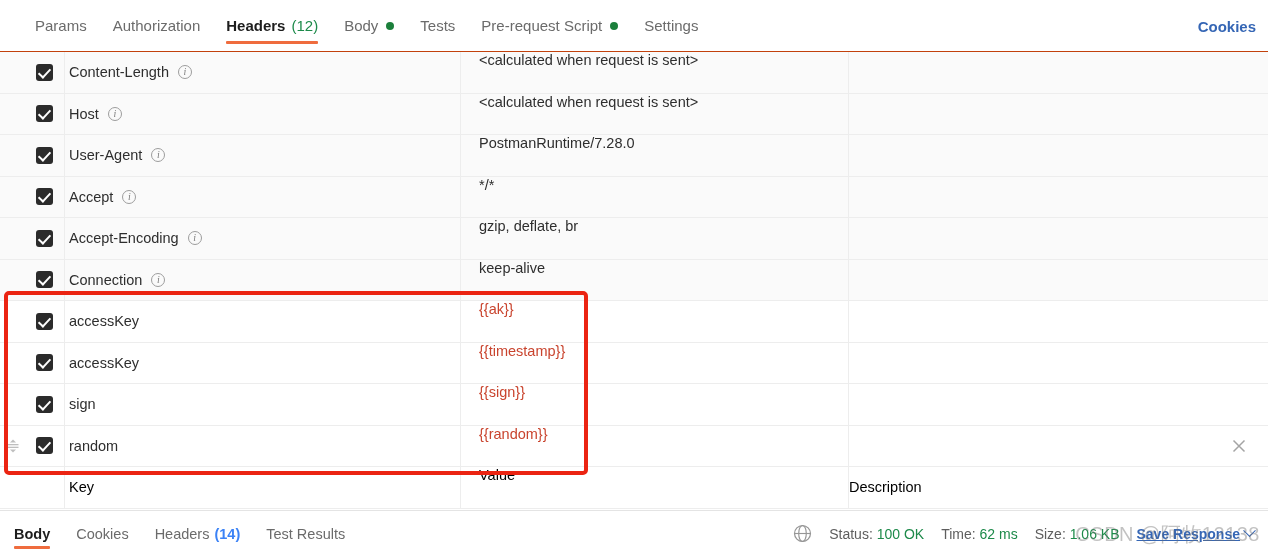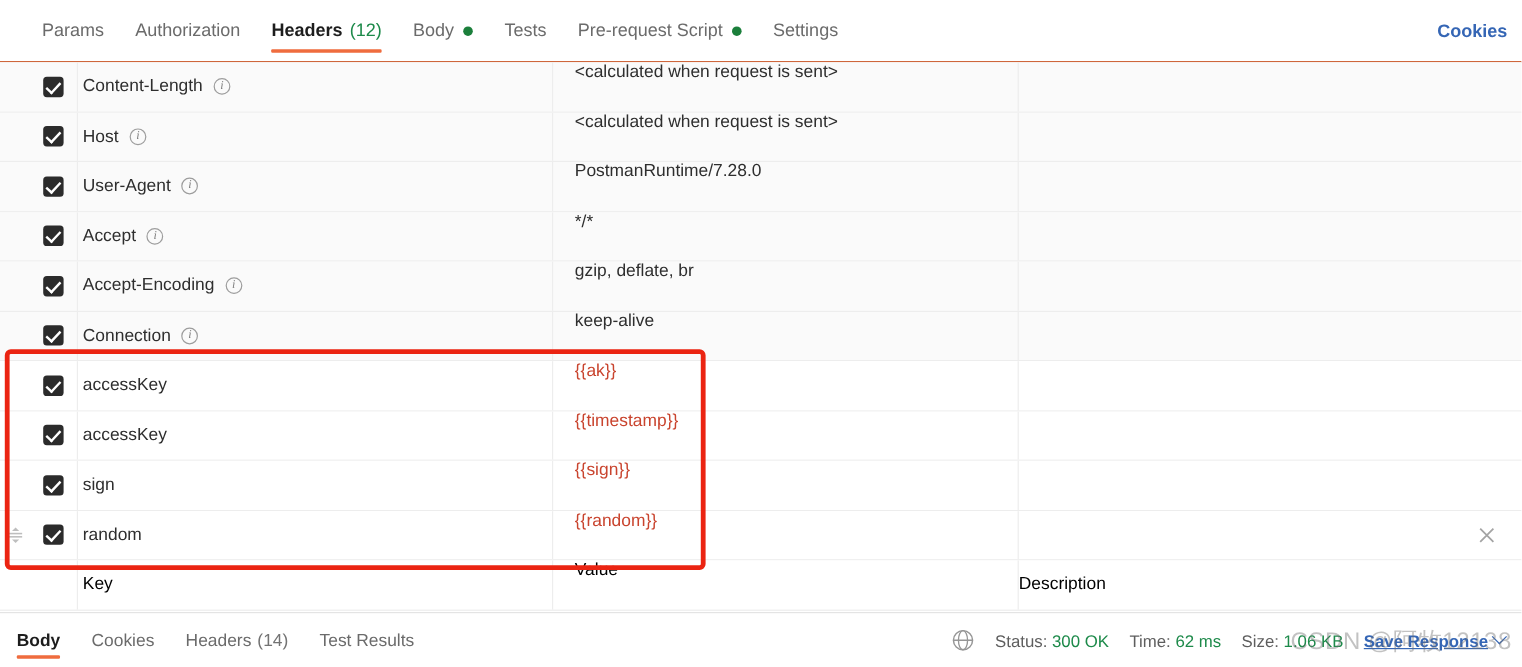--- a/index.html
+++ b/index.html
@@ -237,21 +237,21 @@
   .rtab.active { color: #1d1d1d; font-weight: 600; }
   .rtab.active::after {
     content: "";
     position: absolute;
     left: 0; right: 13px;
     bottom: 7px;
     height: 3px;
     background: #ef6c3e;
     border-radius: 1px;
   }
-  .rtab .count { color: #737373; font-weight: 400; }
+  .rtab .count { color: #3b82f6; font-weight: 700; }
 
   .status-right {
     margin-left: auto;
     display: flex;
     align-items: center;
     gap: 17px;
     font-size: 14px;
     color: #5e5e5e;
     white-space: nowrap;
   }
@@ -535,21 +535,21 @@
     </div>
 
     <div class="status-right">
       <svg class="globe" viewBox="0 0 20 20">
         <circle cx="10" cy="10" r="8.4" fill="none" stroke="#6e6e6e" stroke-width="1.3"></circle>
         <ellipse cx="10" cy="10" rx="4" ry="8.4" fill="none" stroke="#6e6e6e" stroke-width="1.2"></ellipse>
         <line x1="1.6" y1="10" x2="18.4" y2="10" stroke="#6e6e6e" stroke-width="1.2"></line>
       </svg>
       <span>
         <span>Status:</span>
-        <span class="val">300 OK</span>
+        <span class="val">100 OK</span>
       </span>
       <span>
         <span>Time:</span>
         <span class="val">62 ms</span>
       </span>
       <span>
         <span>Size:</span>
         <span class="val">1.06 KB</span>
       </span>
       <span class="save-resp">

